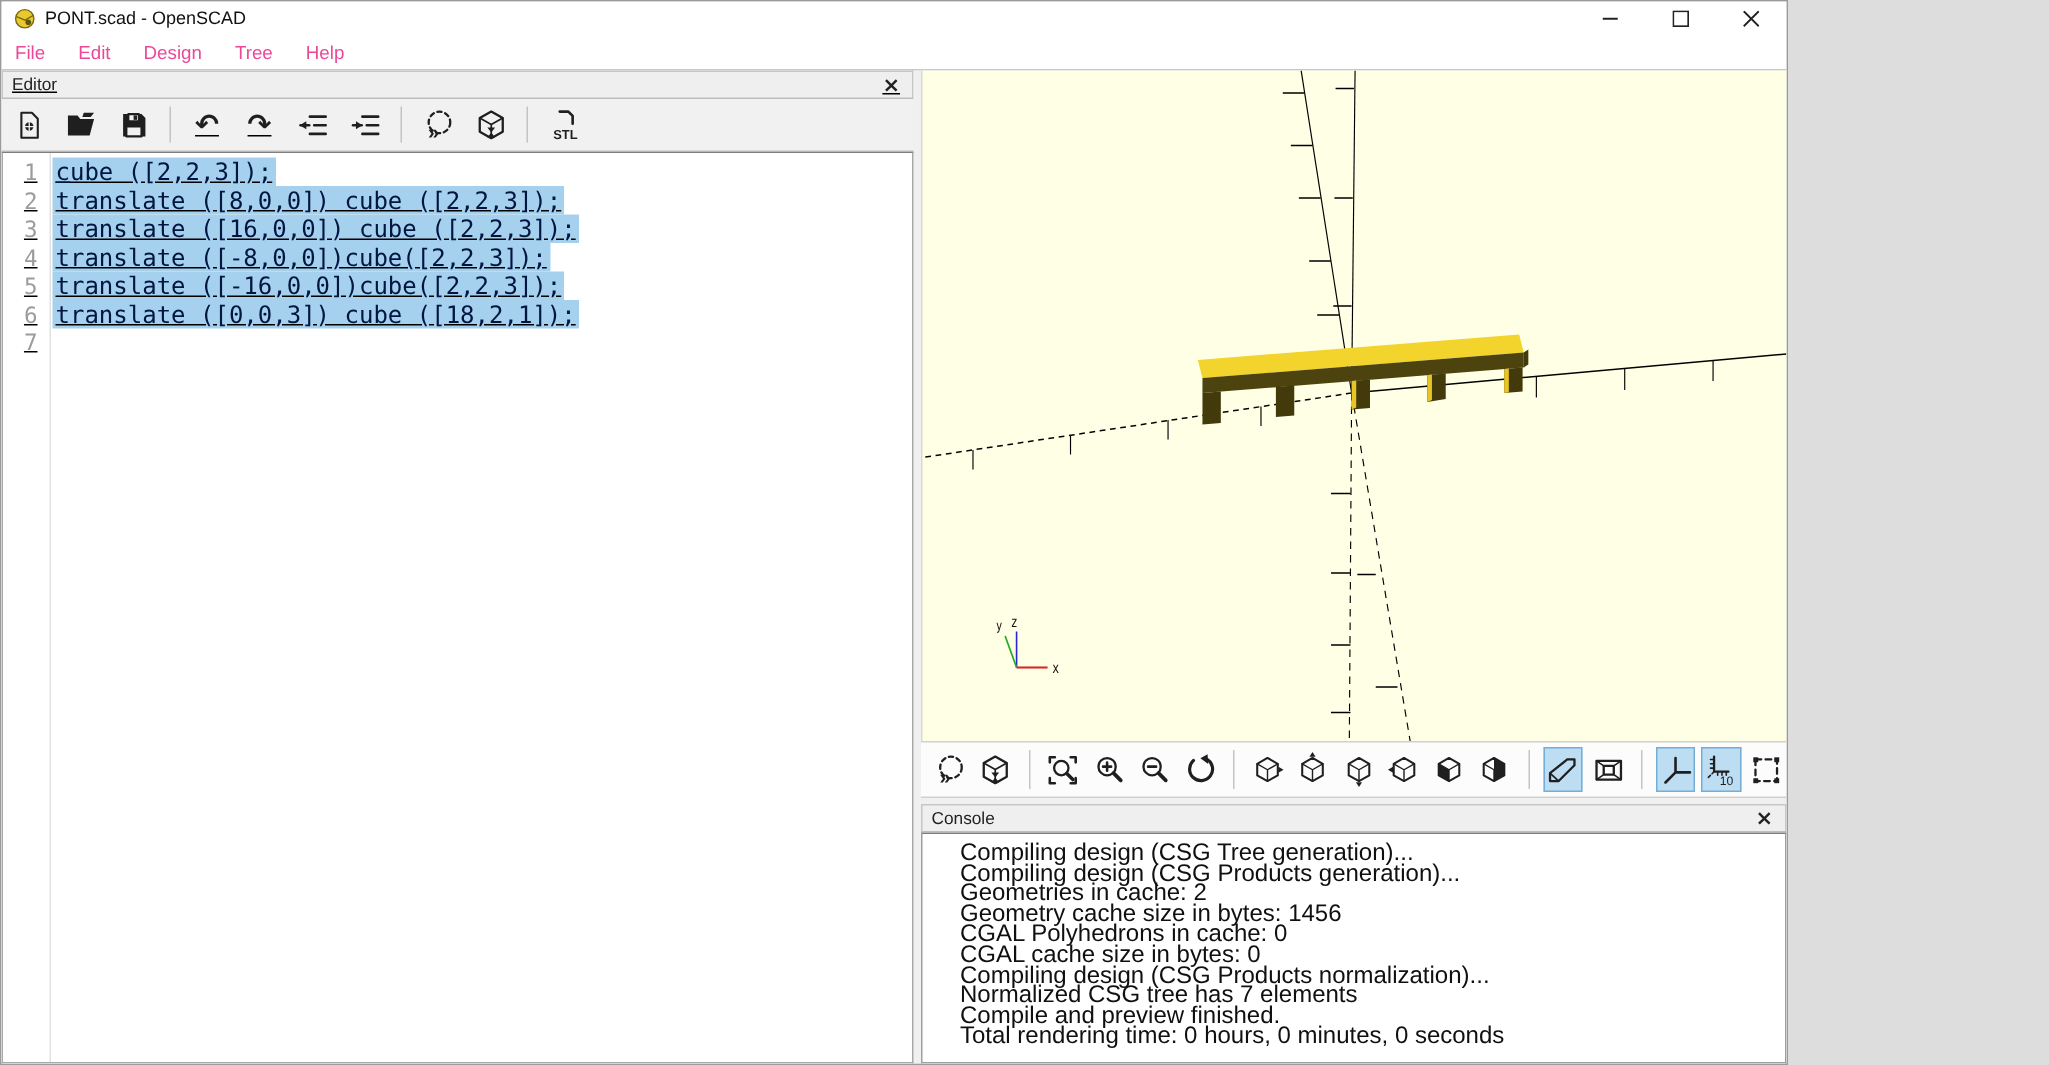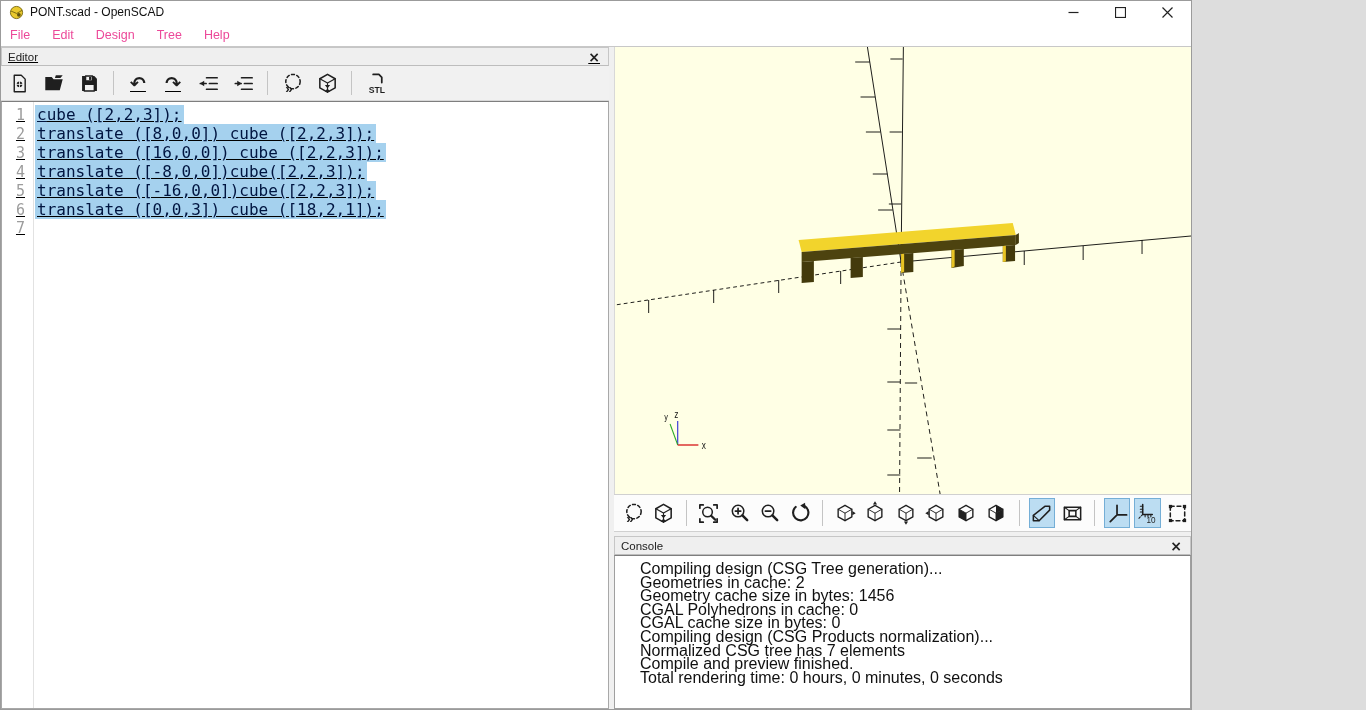--- a/index.html
+++ b/index.html
@@ -379,20 +379,21 @@
 
       <div class="gapbar"></div>
 
       <div class="console-panel">
         <div class="panel-head">
           <span>Console</span>
           <button class="panel-close">×</button>
         </div>
         <div class="console-content">
           <div>Compiling design (CSG Tree generation)...</div>
+          <div>Compiling design (CSG Products generation)...</div>
           <div>Geometries in cache: 2</div>
           <div>Geometry cache size in bytes: 1456</div>
           <div>CGAL Polyhedrons in cache: 0</div>
           <div>CGAL cache size in bytes: 0</div>
           <div>Compiling design (CSG Products normalization)...</div>
           <div>Normalized CSG tree has 7 elements</div>
           <div>Compile and preview finished.</div>
           <div>Total rendering time: 0 hours, 0 minutes, 0 seconds</div>
         </div>
       </div>

